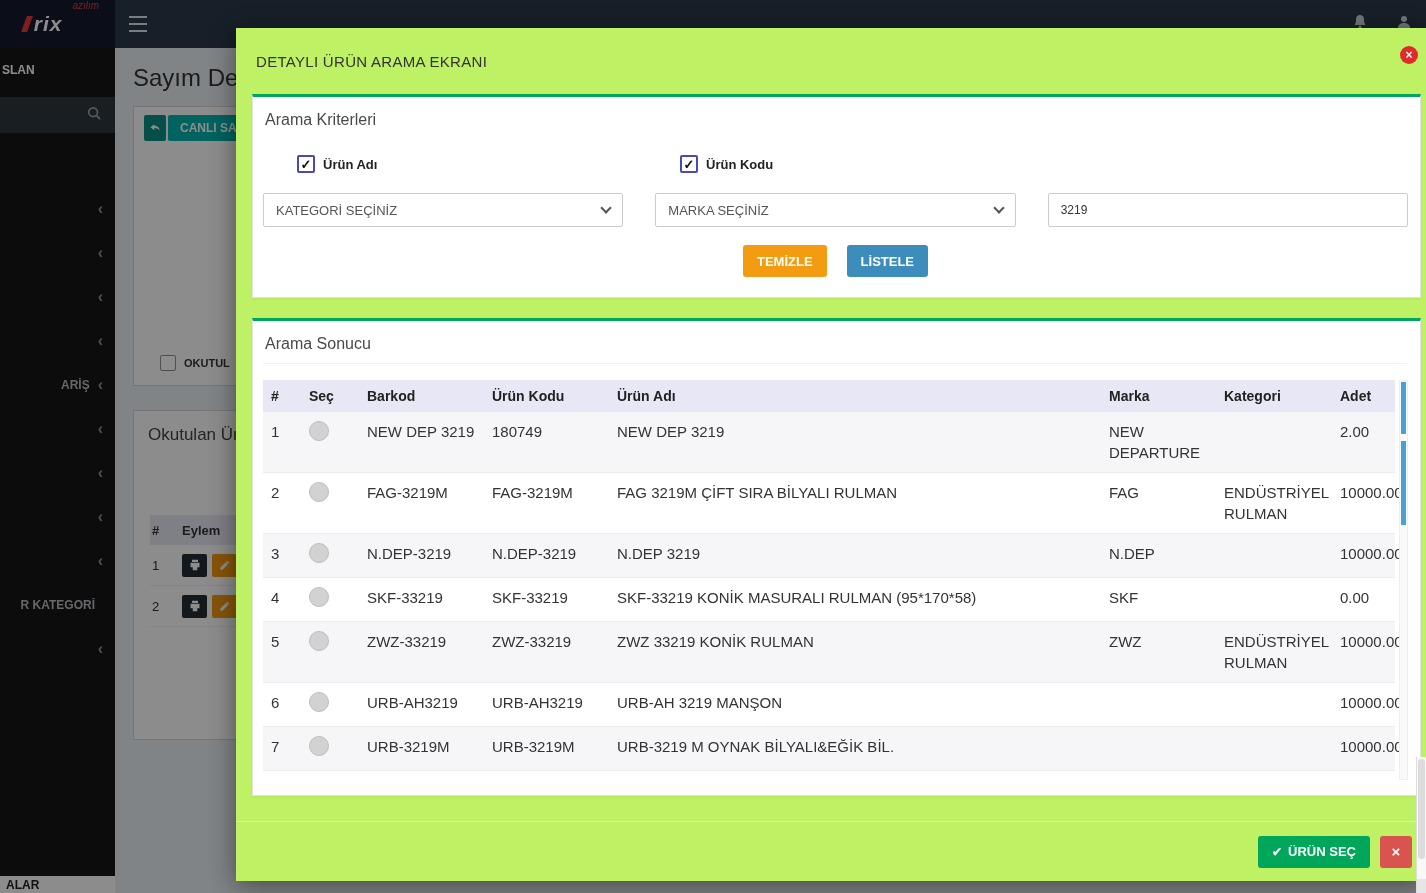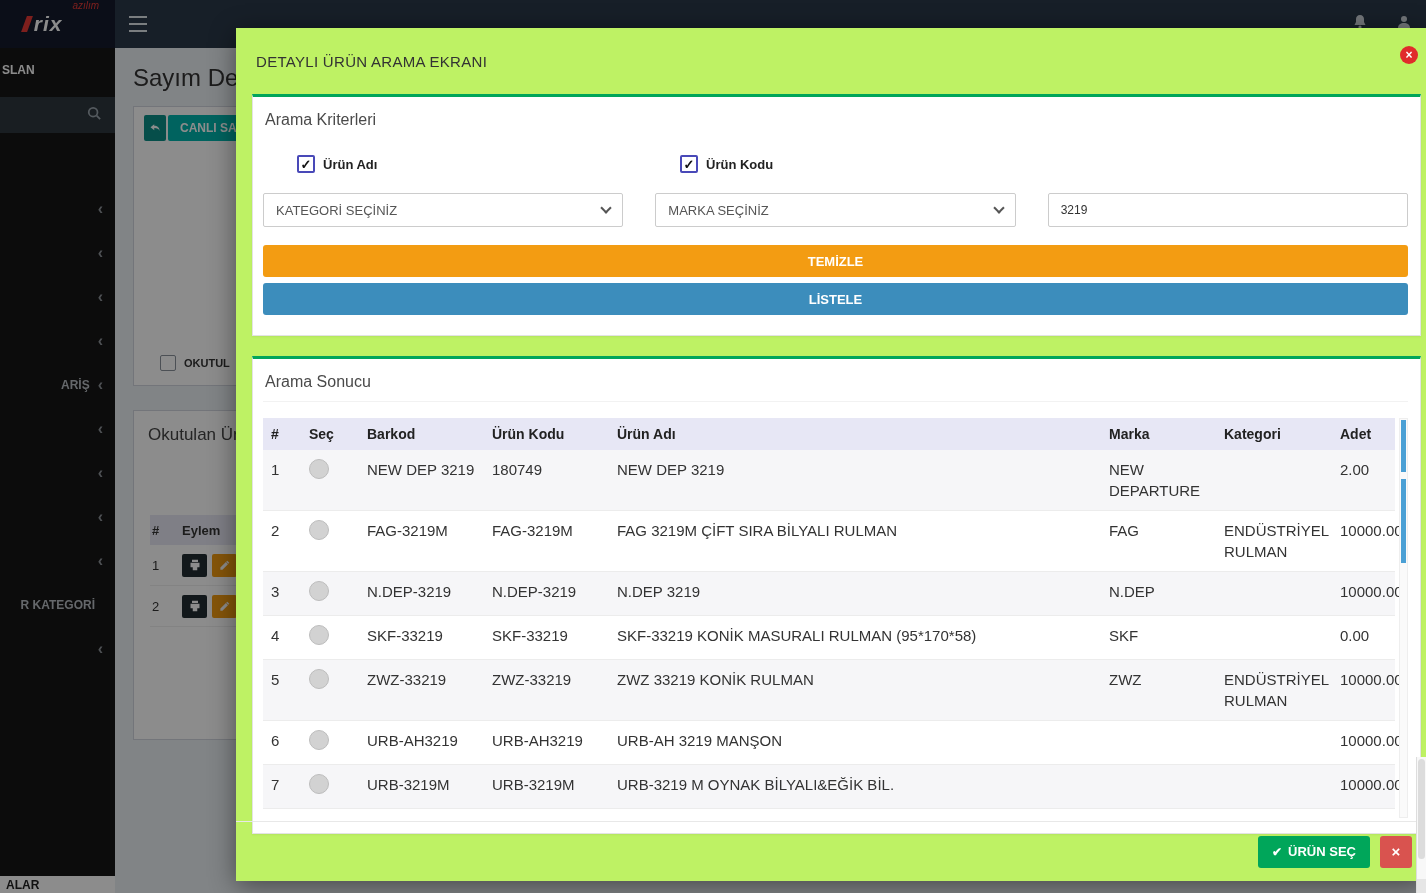--- a/index.html
+++ b/index.html
@@ -65,21 +65,21 @@
   .cb-col { width:383px; padding-left:34px; display:flex; align-items:center; gap:8px; }
   .cb-box { width:18px; height:18px; background:#fff; border:2px solid #4949b8; border-radius:2px; display:flex; align-items:center; justify-content:center; font-weight:bold; color:#111; font-size:13px; line-height:1; }
   .cb-box.unchecked { border-color:#98a6b5; }
   .cb-label { font-size:13px; font-weight:bold; color:#222; }
 
   .field-row { display:flex; gap:32px; margin:20px 0 14px 0; }
   .select { flex:1; height:34px; border:1px solid #ccc; border-radius:2px; font-size:13px; color:#555; padding:0 12px; display:flex; align-items:center; justify-content:space-between; background:#fff; cursor:pointer; }
   .caret { width:8px; height:8px; border-right:2px solid #555; border-bottom:2px solid #555; transform:rotate(45deg); margin-top:-5px; }
   .text-input { flex:1; height:34px; border:1px solid #ccc; border-radius:2px; font-size:12px; color:#333; padding:0 12px; background:#fff; font-family:"Liberation Sans", sans-serif; }
 
-  .btn-row { display:flex; justify-content:center; gap:6px; padding:4px 0 8px;flex-direction:column; }
+  .btn-row { display:flex; justify-content:center; gap:20px; padding:4px 0 8px; }
   .btn { height:32px; border:none; border-radius:3px; color:#fff; font-weight:bold; font-size:13px; padding:0 14px; cursor:pointer; font-family:"Liberation Sans", sans-serif; }
   .btn.orange { background:#f39c12; }
   .btn.blue { background:#3c8dbc; }
 
   .card-results { min-height:478px; }
   .card-results .card-title { border-bottom:1px solid #f2f2f2; margin-bottom:16px; }
   .results-wrap { position:relative; padding-right:13px; min-height:400px; }
   table.results { width:100%; border-collapse:collapse; table-layout:fixed; font-size:15px; color:#333; }
   table.results thead th { background:#e7e7f5; text-align:left; padding:8px; font-size:14px; font-weight:bold; color:#222; }
   table.results tbody td { padding:9px 8px; vertical-align:top; border-bottom:1px solid #ececec; line-height:21px; }

